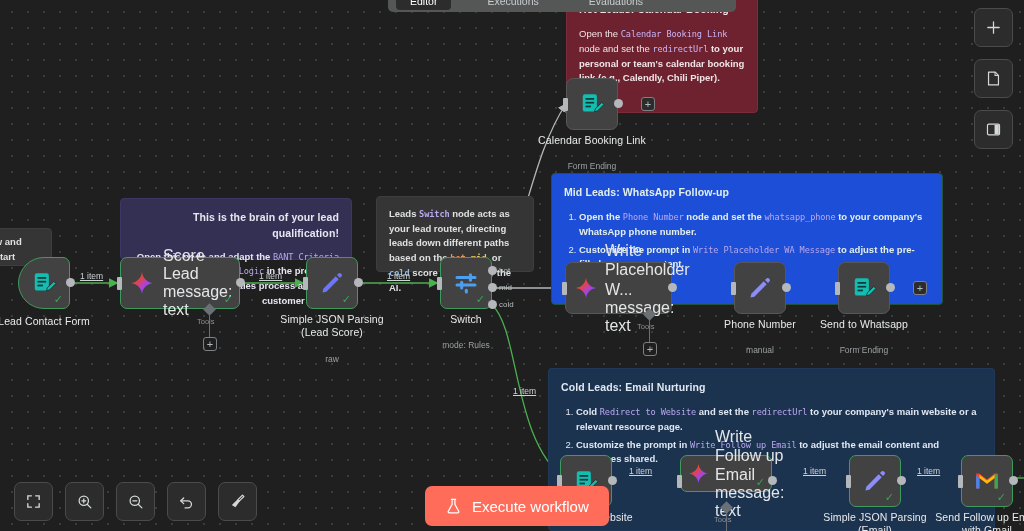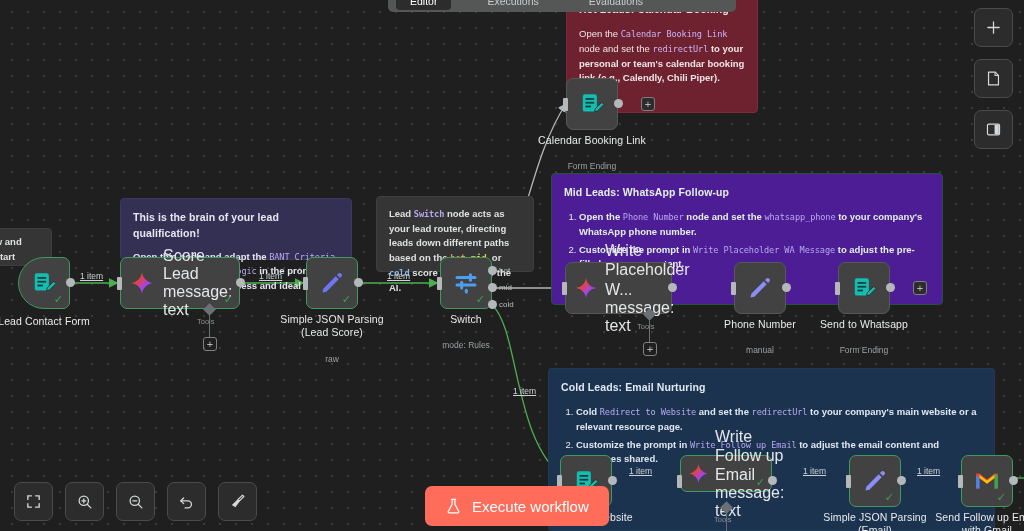--- a/index.html
+++ b/index.html
@@ -23,28 +23,28 @@
   
   .sticky { position:absolute; border-radius:4px; padding:10px 12px; font-size:9.5px; line-height:1.55; }
   .sticky .title { font-weight:bold; font-size:10.5px; margin-bottom:10px; letter-spacing:.1px; }
   .sticky p { margin-bottom:9px; }
   .sticky ol { margin:0 0 0 15px; }
   .sticky li { margin-bottom:3px; }
   code.mono { font-family:"DejaVu Sans Mono", monospace; font-size:8.6px; letter-spacing:-0.1px; }
 
   .sticky-red   { background:#6e2230; border:1px solid #7d2b39; color:#f0e4e6; }
   .sticky-red code.mono { color:#c9b3f5; }
-  .sticky-purple{ background:#343054; border:1px solid #3d3862; color:#e8e6f2; }
+  .sticky-purple{ background:#343054; border:1px solid #3d3862; color:#e8e6f2;text-align:right; }
   .sticky-purple code.mono { color:#b9a8ef; }
   .sticky-gray  { background:#343534; border:1px solid #3d3e3d; color:#dfe1e2; }
   .sticky-gray code.mono { color:#b9a8ef; }
   .sticky-gray .hot { color:#e8935c; font-family:"DejaVu Sans Mono", monospace; font-size:8.6px;}
   .sticky-gray .mid { color:#e8cf5c; font-family:"DejaVu Sans Mono", monospace; font-size:8.6px;}
   .sticky-gray .cold{ color:#8fb7e8; font-family:"DejaVu Sans Mono", monospace; font-size:8.6px;}
-  .sticky-green { background:#4c1d95; border:1px solid #245339; color:#e3efe8; }
+  .sticky-green { background:#1d4ed8; border:1px solid #245339; color:#e3efe8; }
   .sticky-green code.mono { color:#b9a8ef; }
   .sticky-blue  { background:#1c3350; border:1px solid #26406180; color:#e0e8f2; }
   .sticky-blue code.mono { color:#b9a8ef; }
 
   
   svg.edges { position:absolute; inset:0; width:1024px; height:531px; pointer-events:none; }
 
   
   .node { position:absolute; }
   .node .box {
@@ -157,21 +157,21 @@
 
   <div class="sticky sticky-purple" style="left:120px; top:198px; width:232px; height:62px;">
     <div class="title" style="margin-bottom:8px;">This is the brain of your lead qualification!</div>
     <p style="margin:0;">
       <b>Open this node and adapt the </b><code class="mono">BANT Criteria Mapping</code><b> and </b><code class="mono">Scoring Logic</code><b> in the prompt to your specific sales process and ideal customer profile.</b>
     </p>
   </div>
 
   <div class="sticky sticky-gray" style="left:376px; top:196px; width:158px; height:76px;">
     <p style="margin:0; font-weight:bold;">
-      <span>Lead </span><code class="mono">Switch</code><span> node acts as your lead router, directing leads down different paths based on the </span><span class="hot">hot</span><span>, </span><span class="mid">mid</span><span>, or </span><span class="cold">cold</span><span> score provided by the AI.</span>
+      <span>Leads </span><code class="mono">Switch</code><span> node acts as your lead router, directing leads down different paths based on the </span><span class="hot">hot</span><span>, </span><span class="mid">mid</span><span>, or </span><span class="cold">cold</span><span> score provided by the AI.</span>
     </p>
   </div>
 
   <div class="sticky sticky-green" style="left:551px; top:173px; width:392px; height:132px;">
     <div class="title">Mid Leads: WhatsApp Follow-up</div>
     <ol>
       <li>
         <b>Open the </b><code class="mono">Phone Number</code><b> node and set the </b><code class="mono">whatsapp_phone</code><b> to your company's WhatsApp phone number.</b>
       </li>
       <li>

